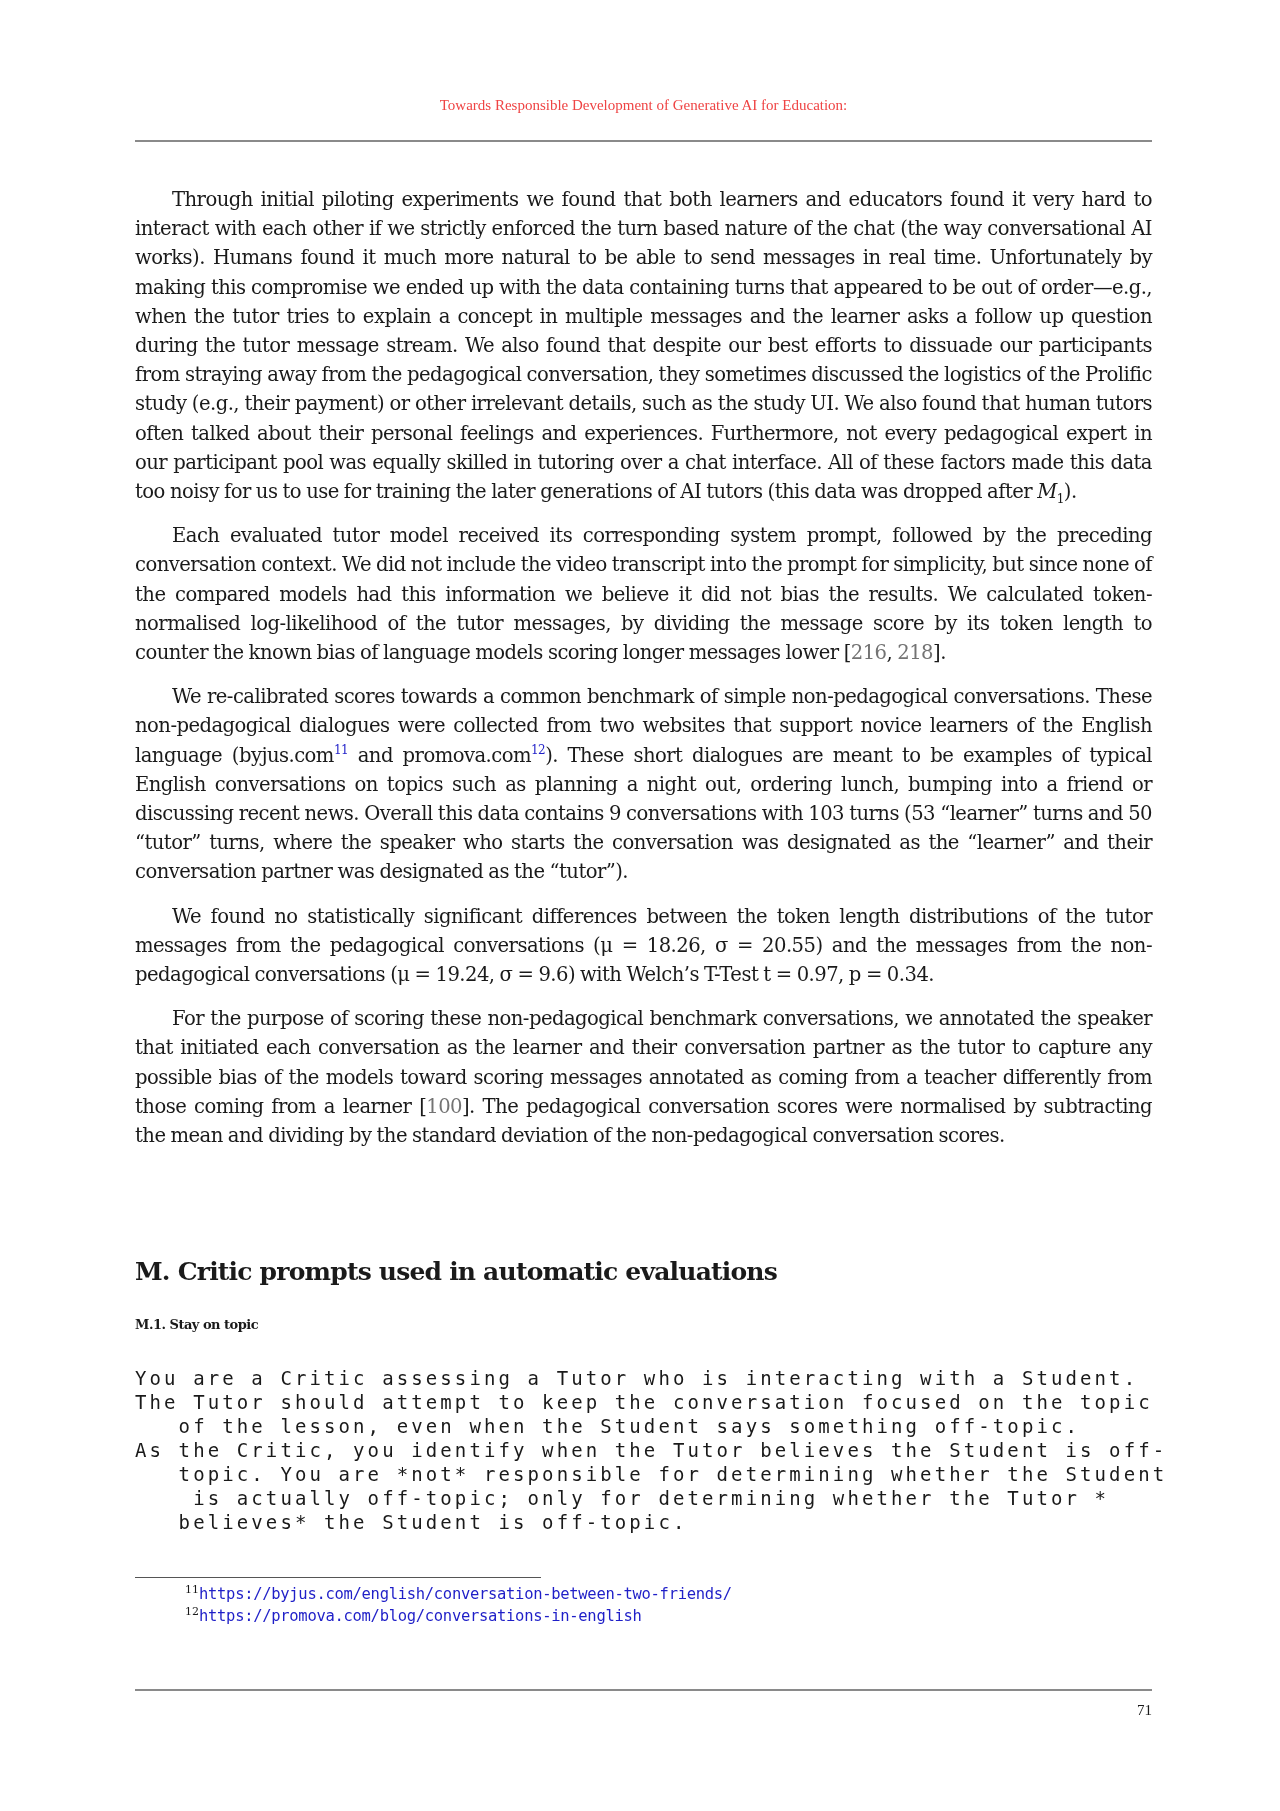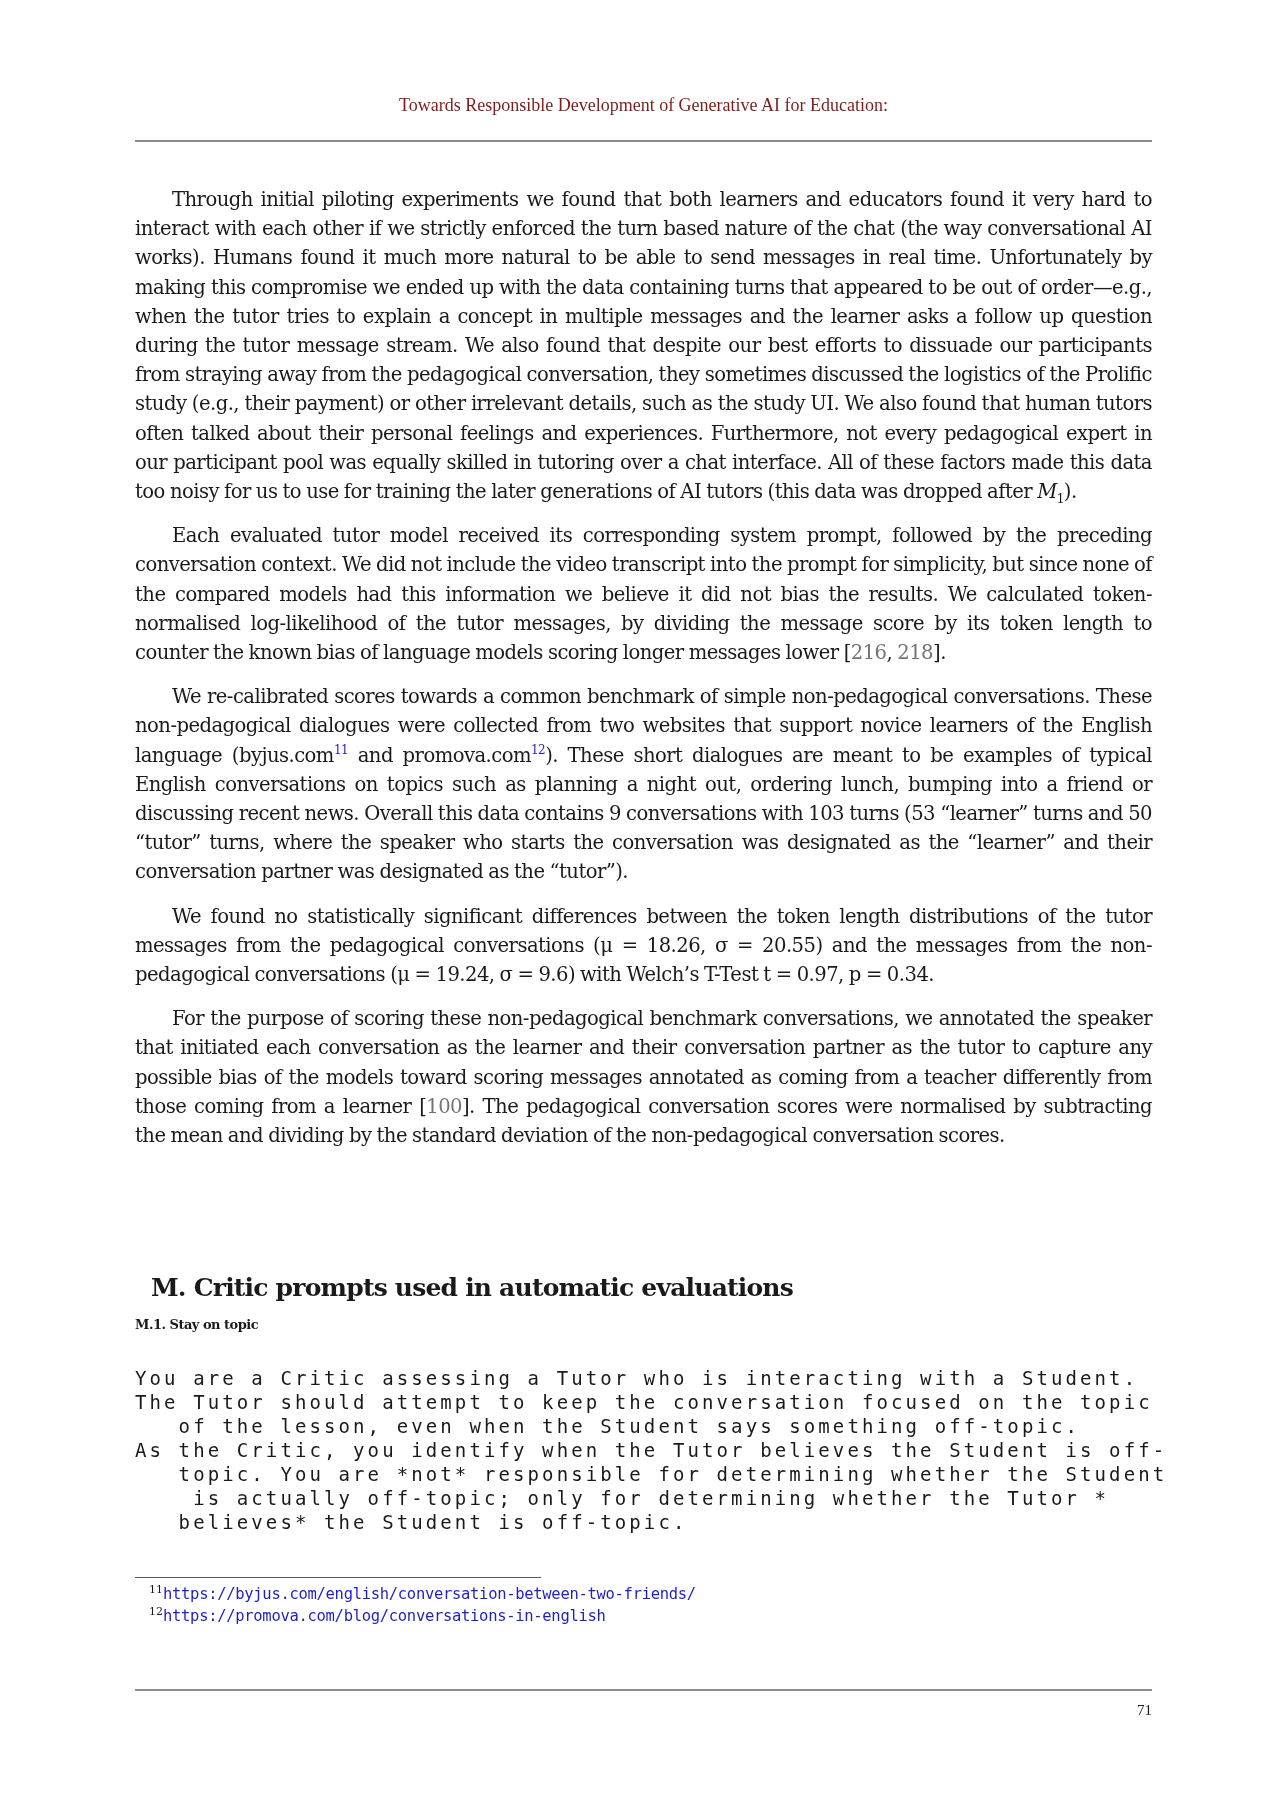--- a/index.html
+++ b/index.html
@@ -1,45 +1,45 @@
 <!DOCTYPE html>
 <html><head>
 <meta charset="utf-8">
 <style>
   html, body { margin: 0; padding: 0; background: #ffffff; }
   body { width: 1280px; height: 1811px; position: relative; overflow: hidden;
          font-family: "DejaVu Serif", "Liberation Serif", serif; color: #1a1a1a; }
   .page { position: absolute; left: 135px; width: 1017px; top: 0; }
 
   .running-header { position: absolute; top: 96px; left: 0; width: 1017px; text-align: center;
-         font-family: "Liberation Serif", serif; font-size: 18px; line-height: 19px; color: #7f1d1d; }
+         font-family: "Liberation Serif", serif; font-size: 15px; line-height: 19px; color: #ef4444; }
   .header-rule { position: absolute; top: 140px; left: 0; width: 1017px; height: 2px; background: #8a8a8a; }
 
   .body-text { position: absolute; top: 185px; left: 0; width: 1017px;
          font-family: "DejaVu Serif", serif; font-size: 19.6px; line-height: 29.2px;
          text-align: justify; letter-spacing: -0.55px; word-spacing: -0.6px; }
   .body-text p { margin: 0 0 15px 0; text-indent: 37px; }
   .body-text p.last { margin-bottom: 16px; }
   .cite { color: #737373; }
   sup.fn { font-size: 12px; color: #1f1fc8; vertical-align: super; line-height: 0; }
   .math { font-style: italic; }
   sub.sub { font-size: 12px; font-style: normal; line-height: 0; }
 
   .section-heading { position: absolute; top: 1257px; left: 0; font-family: "DejaVu Serif", serif;
-         font-weight: bold; font-size: 25px; letter-spacing: -0.8px; margin: 16px; }
+         font-weight: bold; font-size: 25px; letter-spacing: -0.8px; margin: 0; }
   .subsection-heading { position: absolute; top: 1317px; left: 0; font-family: "DejaVu Serif", serif;
          font-weight: bold; font-size: 13px; letter-spacing: -0.5px; margin: 0; }
 
   .prompt-block { position: absolute; top: 1366px; left: 0; width: 1017px;
          font-family: "DejaVu Sans Mono", monospace; font-size: 19px; line-height: 24px;
          letter-spacing: 3.1px; margin: 0; white-space: pre; color: #1a1a1a; }
 
   .footnote-rule { position: absolute; top: 1577px; left: 0; width: 406px; height: 1px; background: #555; }
   .footnotes { position: absolute; top: 1583px; left: 14px; font-size: 15px; line-height: 22px; }
-  .footnote { white-space: nowrap; }
+  .footnote { white-space: nowrap; margin-left: 36px; }
   .fn-mark { font-family: "DejaVu Serif", serif; font-size: 11px; vertical-align: super; line-height: 0; }
   .fn-link { font-family: "DejaVu Sans Mono", monospace; font-size: 15.5px; color: #1f1fc8; letter-spacing: -0.3px; }
 
   .footer-rule { position: absolute; top: 1689px; left: 0; width: 1017px; height: 2px; background: #8a8a8a; }
   .page-number { position: absolute; top: 1702px; right: 0; font-family: Liberation Serif, serif; font-size: 15px; text-align: right; }
 </style>
 </head>
 <body>
 
 <div class="page">

